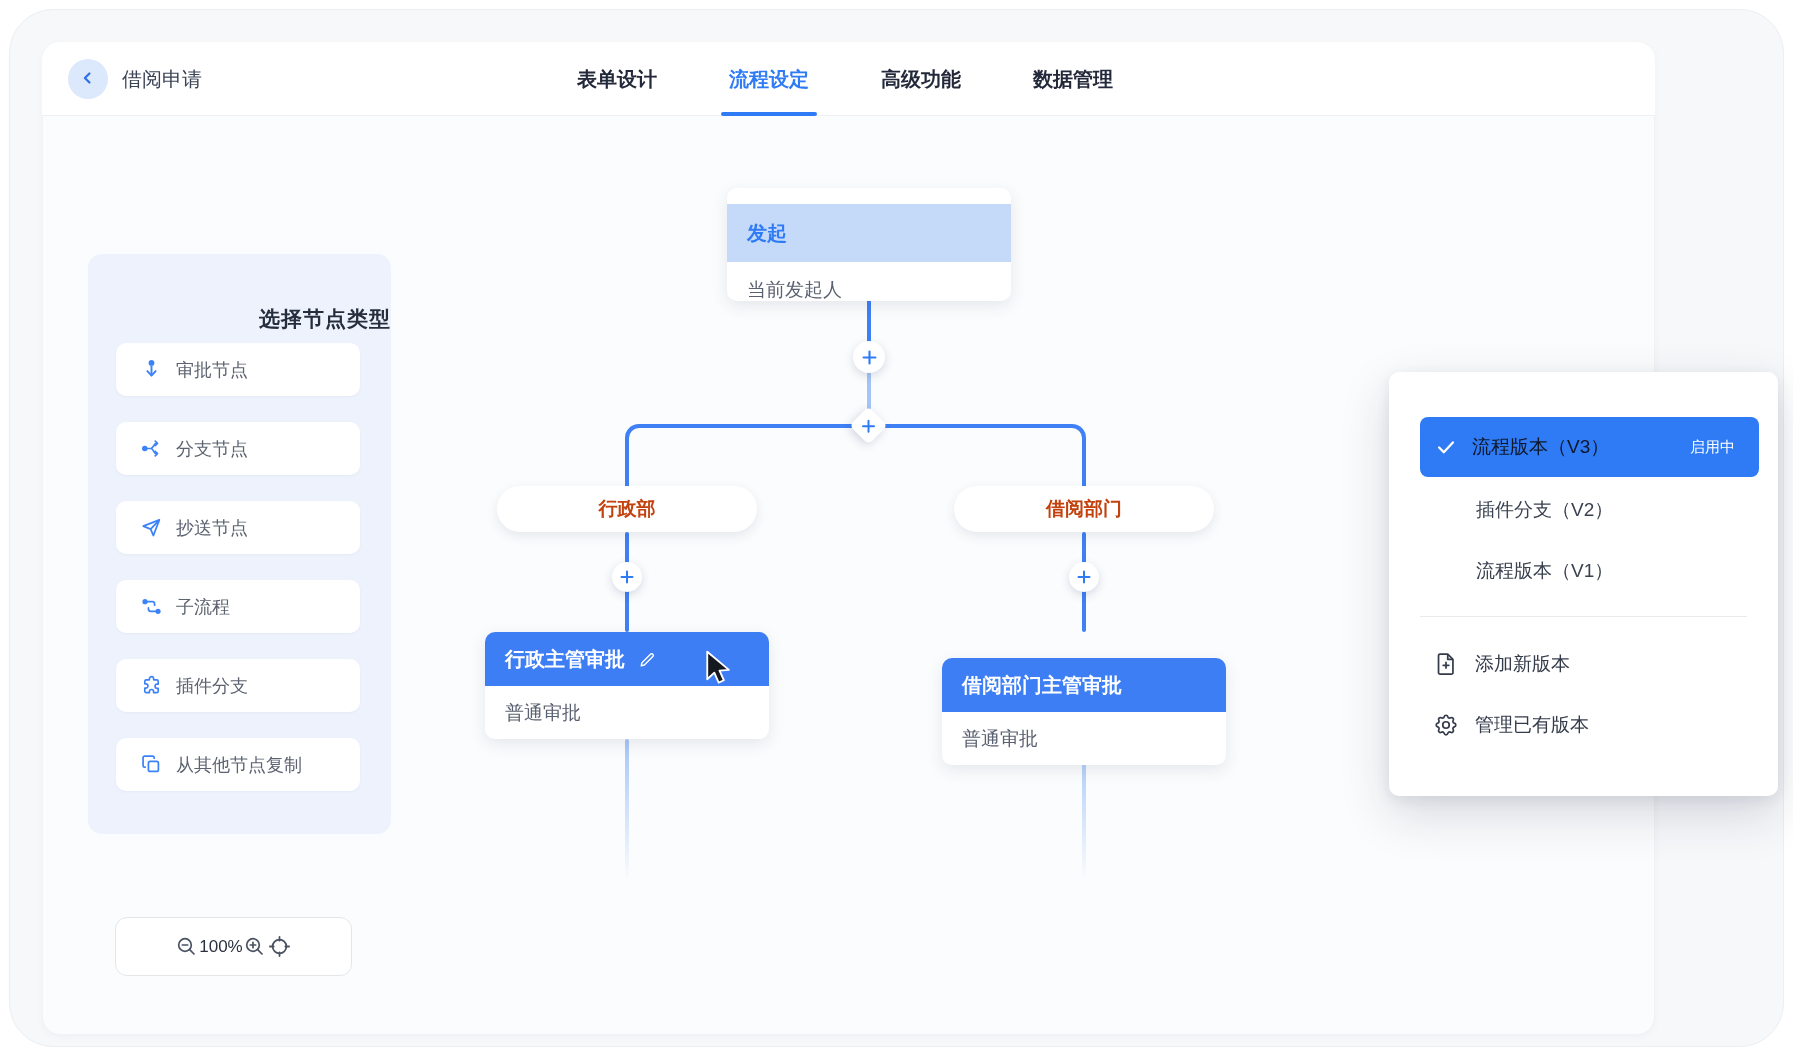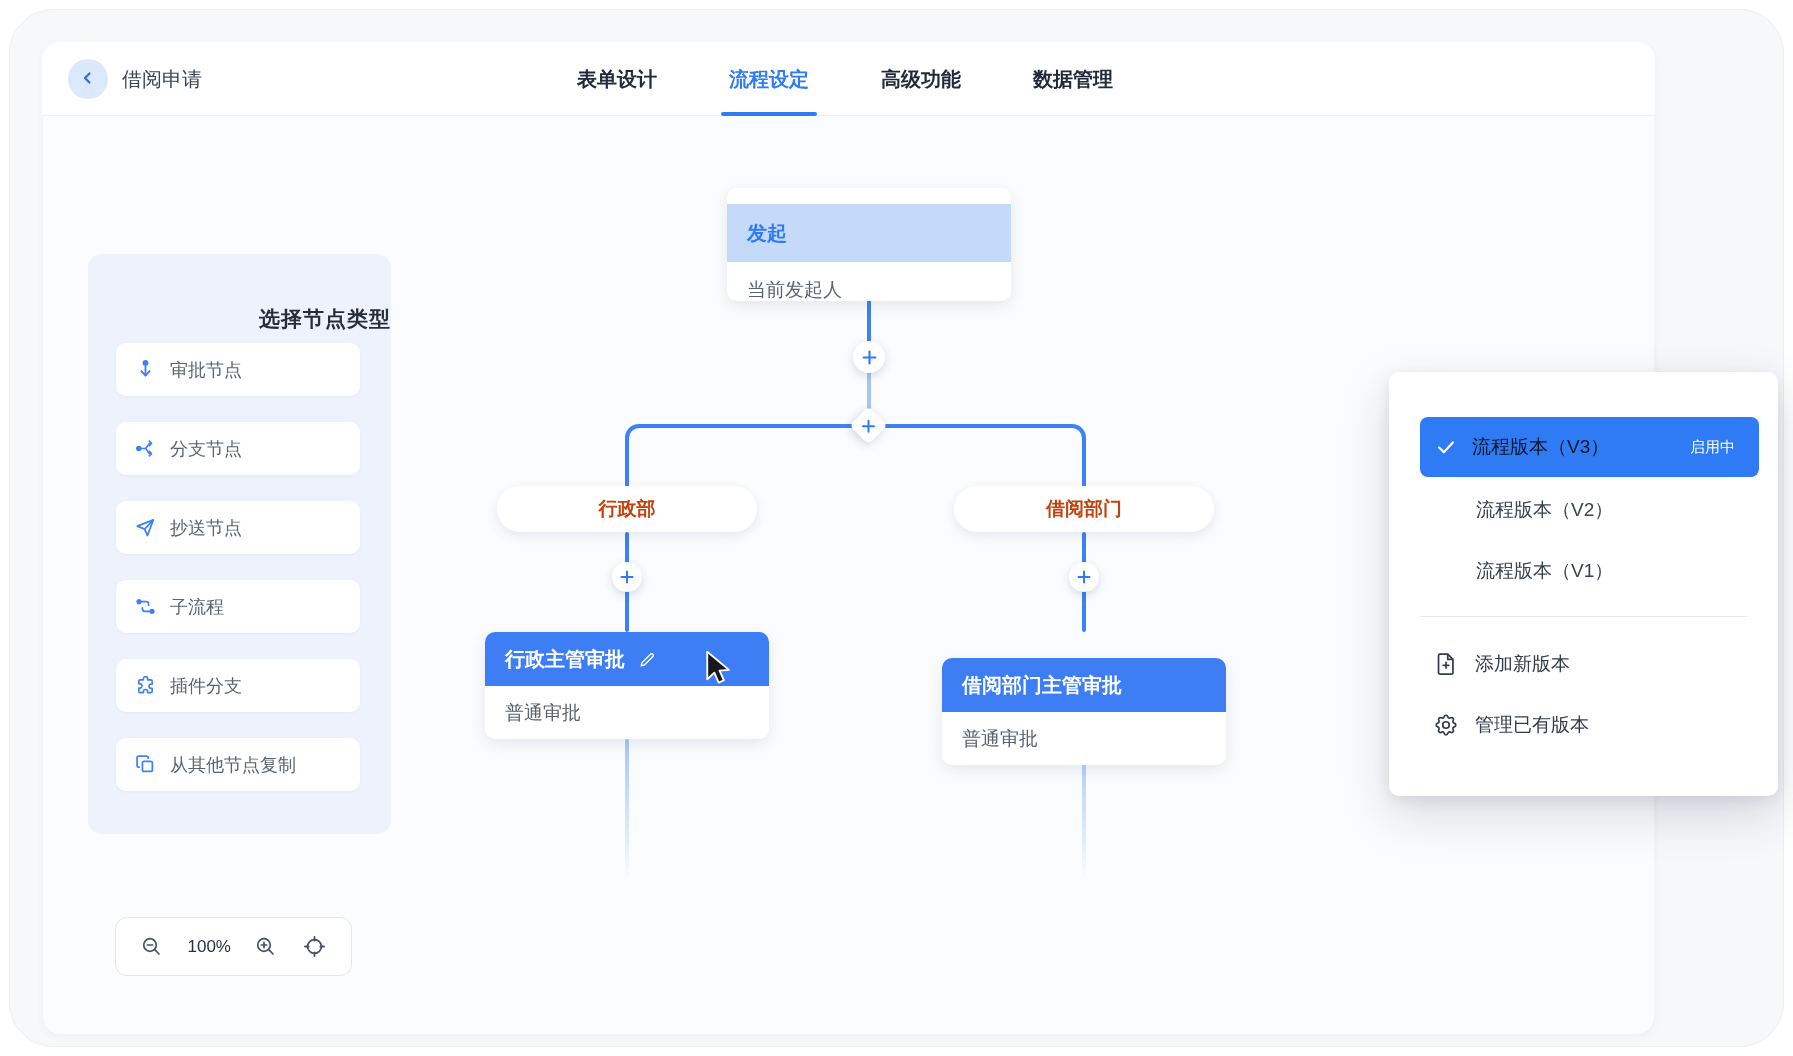--- a/index.html
+++ b/index.html
@@ -31,28 +31,28 @@
   .tab .underline { position:absolute; left:-8px; right:-8px; bottom:0; height:4px;
     border-radius:2px; background:#2F7BF5; }
 
   
   .palette { position:absolute; left:88px; top:254px; width:303px; height:580px;
     background:#EDF2FC; border-radius:14px; }
   .palette-title { padding-top:51px; text-align:right; font-size:21px;
     font-weight:700; color:#262D3D; letter-spacing:1px; }
   .palette-item { position:absolute; left:28px; width:244px; height:53px;
     background:#ffffff; border-radius:10px; display:flex; align-items:center;
-    gap:13px; padding-left:18px; font-size:18px; color:#5B6270; cursor:pointer;
+    gap:13px; padding-left:24px; font-size:18px; color:#5B6270; cursor:pointer;
     box-shadow:0 1px 3px rgba(30,50,90,.04); }
   .palette-item svg { flex:0 0 auto; }
 
   
   .zoom-bar { position:absolute; left:115px; top:917px; width:237px; height:59px;
     background:#ffffff; border:1px solid #E4E6EA; border-radius:12px;
-    display:flex; align-items:center; justify-content:space-between; padding:0 24px; }
+    display:flex; align-items:center; justify-content:center; padding:0 24px; }
   .zoom-bar .pct { font-size:17px; color:#2A3140; }
   .icon-btn { background:none; border:none; cursor:pointer; display:flex;
     align-items:center; justify-content:center; padding:0; }
 
   
   .vline { position:absolute; width:4px; background:#3F80F5; border-radius:2px; }
   .vline.light { background:#A5C5F6; }
   .vline.fade { background:linear-gradient(#A6C6F7, rgba(166,198,247,0)); }
   .split-frame { position:absolute; left:625px; top:424px; width:461px; height:62px;
     border-top:4px solid #3F80F5; border-left:4px solid #3F80F5;
@@ -297,21 +297,21 @@
 
   <div class="version-panel">
     <div class="ver-selected">
       <svg width="22" height="22" viewBox="0 0 24 24">
           <path d="M4.5 12.6l5.1 5.1L19.5 7" fill="none" stroke="#ffffff" stroke-width="2.5" stroke-linecap="round" stroke-linejoin="round"></path>
         </svg>
       <span class="lbl">流程版本（V3）</span>
       <span class="badge">启用中</span>
     </div>
     <div class="ver-row" style="top:120px">
-      <span>流程版本（V2）</span>
+      <span>插件分支（V2）</span>
     </div>
     <div class="ver-row" style="top:181px">
       <span>流程版本（V1）</span>
     </div>
     <div class="ver-divider"></div>
     <div class="ver-action" style="top:273px">
       <svg width="26" height="26" viewBox="0 0 24 24">
           <path d="M6.5 2.9h7.1l4.8 4.8V20a1.4 1.4 0 0 1-1.4 1.4H6.5A1.4 1.4 0 0 1 5.1 20V4.3a1.4 1.4 0 0 1 1.4-1.4z" fill="none" stroke="#343B4A" stroke-width="1.6" stroke-linejoin="round"></path>
           <path d="M13.6 2.9v4.8h4.8" fill="none" stroke="#343B4A" stroke-width="1.6" stroke-linejoin="round"></path>
           <path d="M12 10.6v5.2M9.4 13.2h5.2" fill="none" stroke="#343B4A" stroke-width="1.6" stroke-linecap="round"></path>

